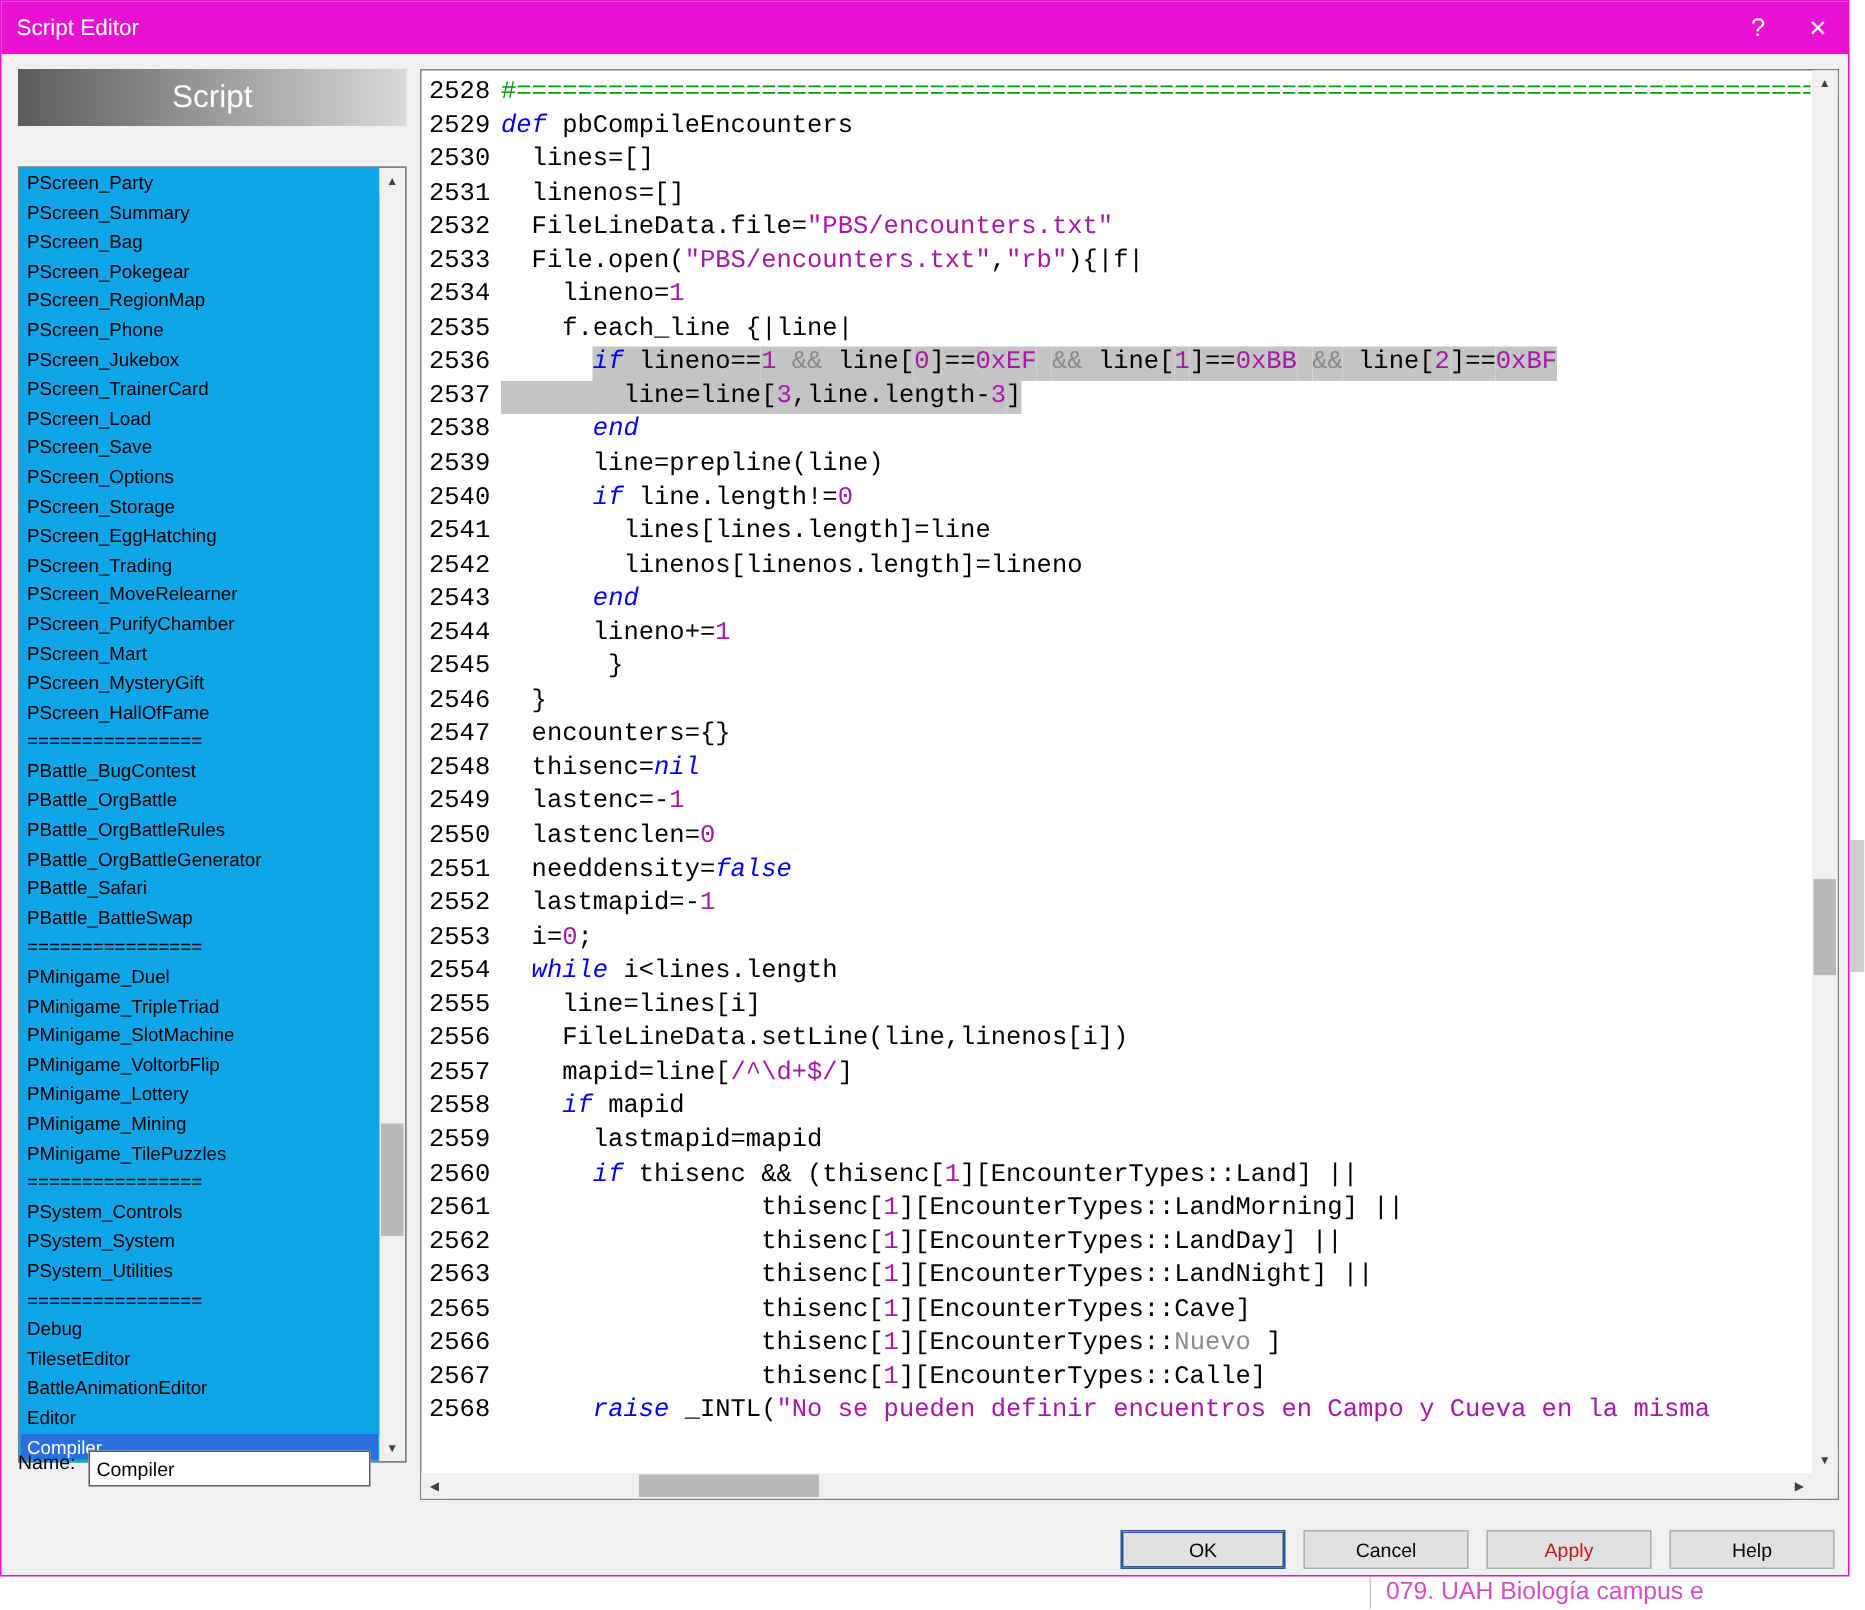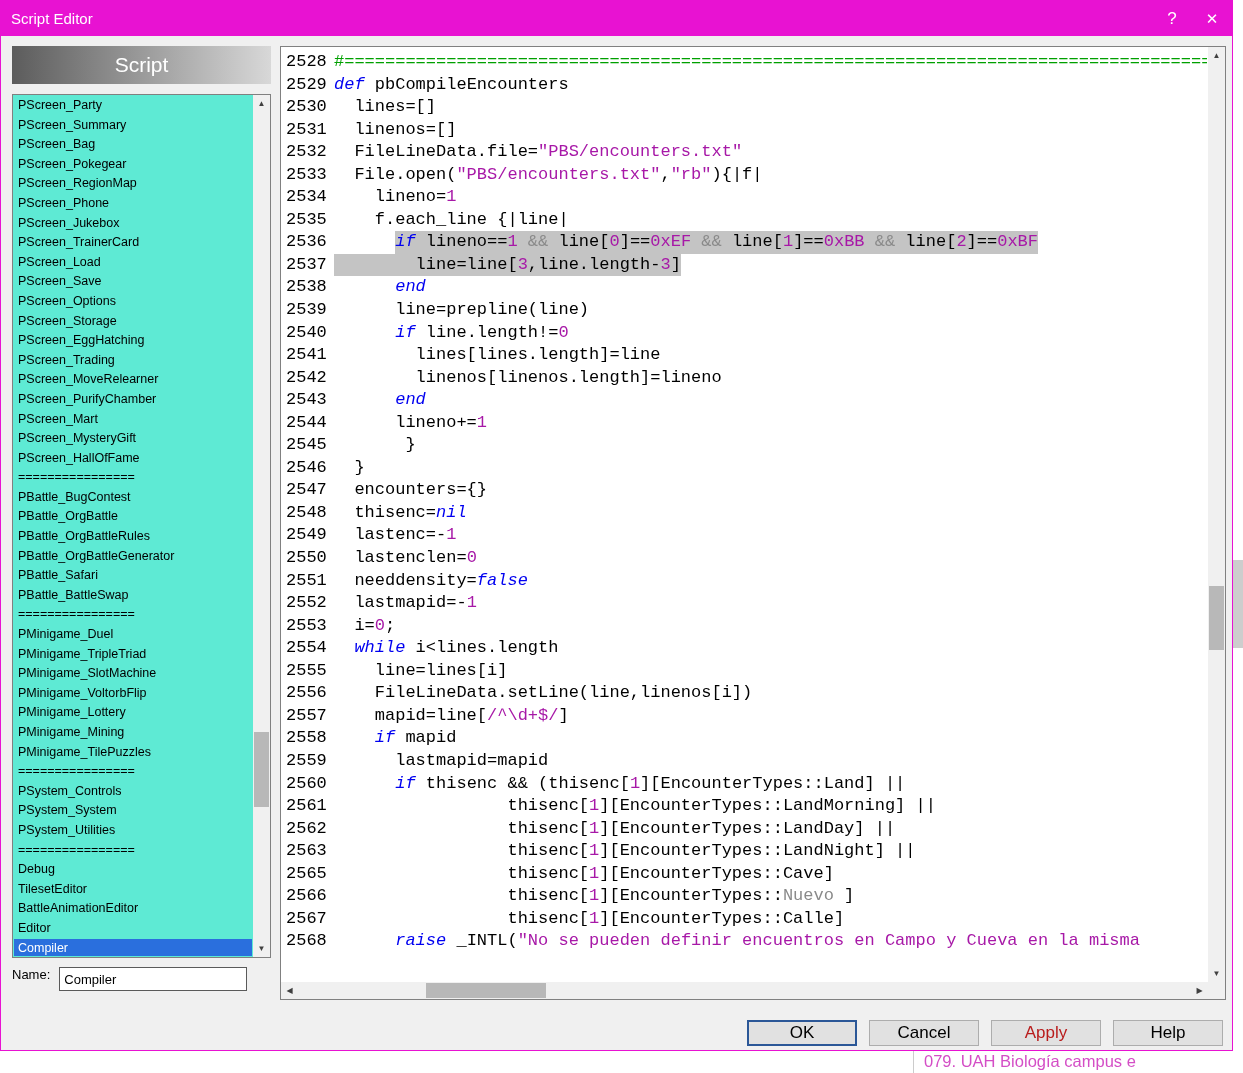--- a/index.html
+++ b/index.html
@@ -18,21 +18,21 @@
   .dialog { position:absolute; left:0; top:0; width:1233px; height:1051px; background:#f0f0f0; border:1px solid var(--titlebar); }
   .titlebar { position:absolute; left:0; top:0; right:0; height:35px; background:var(--titlebar); display:flex; align-items:center; }
   .title { color:#fff; font-size:15px; padding-left:10px; flex:1; }
   .tb-btn { width:40px; height:35px; color:#fff; display:flex; align-items:center; justify-content:center; font-size:15px; cursor:default; }
   .tb-btn.help { font-size:17px; }
 
   
   .script-header { position:absolute; left:11px; top:45px; width:259px; height:38px;
     background:linear-gradient(to right,#5c5c5c,#d8d8d8);
     color:#fff; display:flex; align-items:center; justify-content:center; font-size:21px; }
-  .listbox { position:absolute; left:11px; top:93px; width:259px; height:864px; background:#5eead4; border:1px solid #808080; }
+  .listbox { position:absolute; left:11px; top:110px; width:259px; height:864px; background:#0ea5e9; border:1px solid #808080; }
   .list-items { position:absolute; left:1px; top:1px; right:18px; bottom:1px; overflow:hidden; }
   .list-item { height:19.6px; line-height:19.6px; padding-left:4px; font-size:12.5px; white-space:nowrap; overflow:hidden; color:#000; }
   .list-item.selected { background:var(--list-selection); color:#fff; }
 
   .name-row { position:absolute; left:11px; top:966px; width:259px; height:26px; display:flex; align-items:flex-start; }
   .name-label { font-size:13px; margin-right:9px; color:#000; }
   .name-input { width:188px; height:24px; border:1px solid #5a5a5a; font-size:13px; padding:0 4px;
     font-family:"Liberation Sans",sans-serif; outline:none; background:#fff; color:#000; }
 
   
@@ -67,21 +67,21 @@
   .sel { background:var(--selection); }
 
   .editor-vscroll { right:0; top:0; bottom:17px; }
   .editor-vscroll .sb-thumb { top:539px; height:64px; }
   .editor-hscroll { left:0; right:17px; bottom:0; }
   .editor-hscroll .sb-thumb { left:145px; width:120px; }
   .scroll-corner { position:absolute; right:0; bottom:0; width:17px; height:17px; background:#f0f0f0; }
 
   
   .btn-row { position:absolute; top:1019px; right:9px; display:flex; gap:12px; }
-  .btn { width:110px; height:26px; background:#e1e1e1; border:1px solid #adadad; font-size:17px;
+  .btn { width:110px; height:26px; background:#e1e1e1; border:1px solid #adadad; font-size:13px;
     font-family:"Liberation Sans",sans-serif; color:#000; }
   .btn.default { border:1px solid #2b5797; box-shadow: inset 0 0 0 1px #2b5797; }
   .btn.disabled { color:#b91c1c; }
 </style>
 </head>
 <body>
 
 <div class="page">
 
   <div class="bg-bottom">

